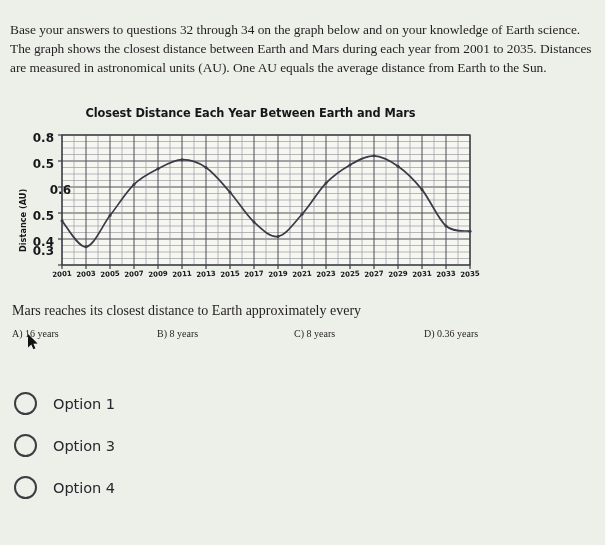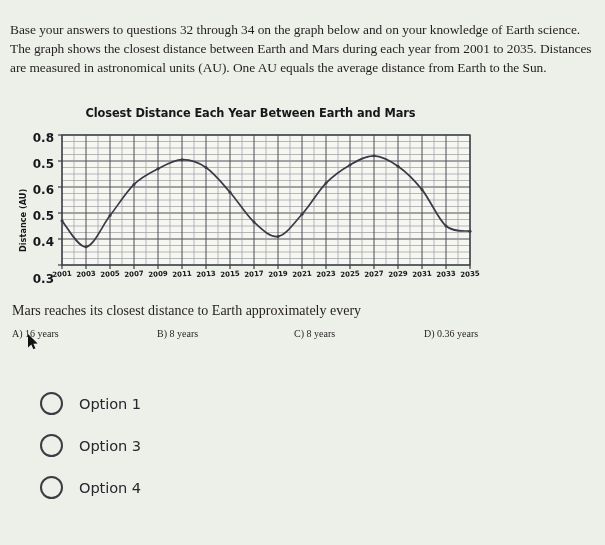--- a/index.html
+++ b/index.html
@@ -144,21 +144,20 @@
     width: 605px;
   }
   .option-row {
     display: flex;
     align-items: center;
     height: 42px;
     padding-left: 14px;
     font-family: "DejaVu Sans", sans-serif;
     font-size: 14.6px;
     color: #25282c;
-    margin-left: 26px;
   }
   .radio {
     width: 19px;
     height: 19px;
     border: 2.4px solid #3a3d42;
     border-radius: 50%;
     margin-right: 16px;
     flex: 0 0 auto;
     background: transparent;
   }
@@ -271,24 +270,24 @@
         <circle cx="278.00" cy="132.40" r="1.5" fill="#3a3a46"></circle>
         <circle cx="302.00" cy="110.30" r="1.5" fill="#3a3a46"></circle>
         <circle cx="326.00" cy="79.10" r="1.5" fill="#3a3a46"></circle>
         <circle cx="350.00" cy="60.90" r="1.5" fill="#3a3a46"></circle>
         <circle cx="374.00" cy="51.80" r="1.5" fill="#3a3a46"></circle>
         <circle cx="398.00" cy="62.20" r="1.5" fill="#3a3a46"></circle>
         <circle cx="422.00" cy="85.60" r="1.5" fill="#3a3a46"></circle>
         <circle cx="446.00" cy="122.00" r="1.5" fill="#3a3a46"></circle>
         <circle cx="470.00" cy="127.20" r="1.5" fill="#3a3a46"></circle>
       </svg>
-  <div class="ytick" style="left: 28px; top: 168px;">0.3</div>
+  <div class="ytick" style="left: 28px; top: 140px;">0.3</div>
       <div class="ytick" style="left: 28px; top: 130.5px;">0.4</div>
       <div class="ytick" style="left: 28px; top: 104.5px;">0.5</div>
-      <div class="ytick" style="left: 28px; top: 78.5px;">0.6</div>
+      <div class="ytick" style="left: 45px; top: 78.5px;">0.6</div>
       <div class="ytick" style="left: 28px; top: 52.5px;">0.5</div>
       <div class="ytick" style="left: 28px; top: 26.5px;">0.8</div>
       <div class="xtick" style="left: 52px; top: 167px; transform: rotate(-4deg);">2001</div>
       <div class="xtick" style="left: 76px; top: 167px; transform: rotate(-4deg);">2003</div>
       <div class="xtick" style="left: 100px; top: 167px; transform: rotate(-4deg);">2005</div>
       <div class="xtick" style="left: 124px; top: 167px; transform: rotate(-4deg);">2007</div>
       <div class="xtick" style="left: 148px; top: 167px; transform: rotate(-4deg);">2009</div>
       <div class="xtick" style="left: 172px; top: 167px; transform: rotate(-4deg);">2011</div>
       <div class="xtick" style="left: 196px; top: 167px; transform: rotate(-4deg);">2013</div>
       <div class="xtick" style="left: 220px; top: 167px; transform: rotate(-4deg);">2015</div>

